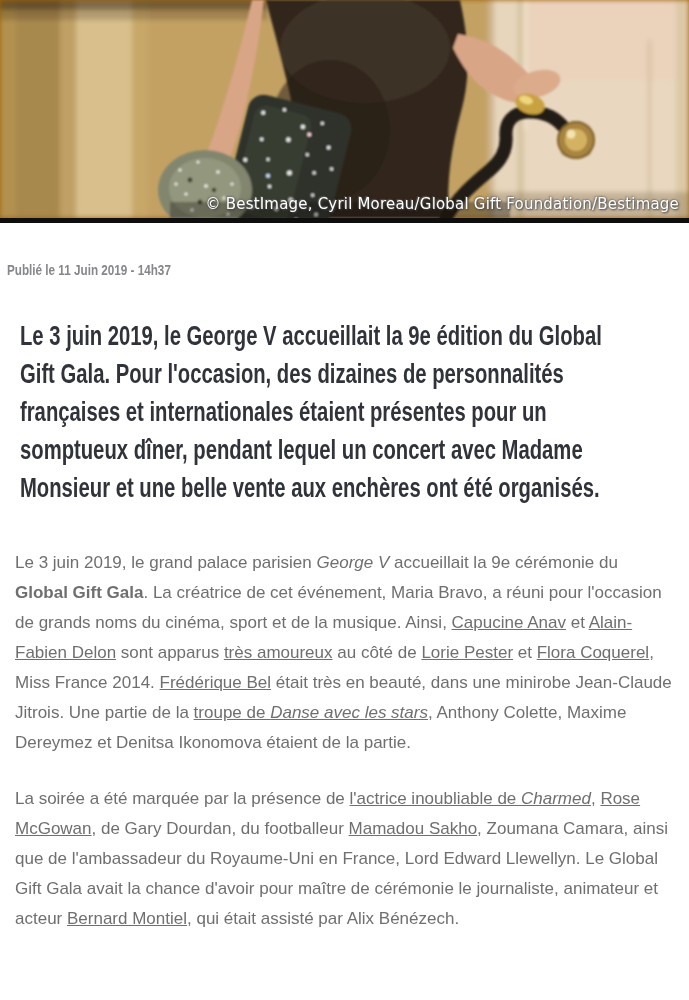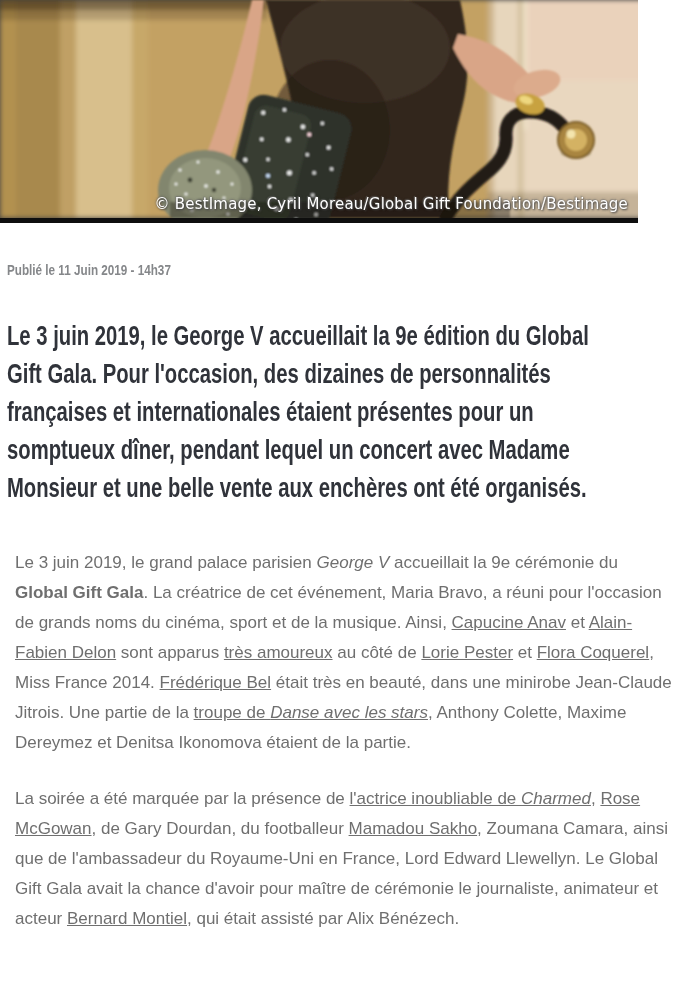--- a/index.html
+++ b/index.html
@@ -1,38 +1,38 @@
 <!DOCTYPE html>
 <html style="--page_bg: #ffffff; --headline_color: #30333a; --body_color: #6f6f6f; --meta_color: #85878a; --caption_color: #ffffff; --photo_border: #0e0e0e;"><head>
 <meta charset="utf-8">
 <style>
   html,body{margin:0;padding:0;}
   body{
     width:689px;height:1000px;background:var(--page_bg,#fff);
     font-family:"Liberation Sans",sans-serif;overflow:hidden;
   }
   
-  .photo{position:relative;width:638px;height:218px;overflow:hidden;
-         border-bottom:5px solid var(--photo_border,#0e0e0e);background:#404040;}
+  .photo{position:relative;width:689px;height:218px;overflow:hidden;
+         border-bottom:5px solid var(--photo_border,#0e0e0e);background:#a16207;}
   .photo svg{display:block;}
   .caption{
     position:absolute;right:10px;bottom:5px;
     font-family:"DejaVu Sans",sans-serif;font-size:15px;letter-spacing:.2px;
     color:var(--caption_color,#fff);
     text-shadow:1px 1px 2px rgba(70,70,70,.95),-1px -1px 1px rgba(120,120,120,.55),0 0 3px rgba(60,60,60,.6);
     white-space:nowrap;
   }
   
   .content{padding:0 7px;}
   .meta{
     margin-top:39px;height:16px;line-height:16px;
     color:var(--meta_color,#85878a);font-weight:bold;font-size:15px;
     transform:scaleX(.78);transform-origin:0 50%;white-space:nowrap;
   }
-  .headline{margin-top:39px;color:var(--headline_color,#30333a);font-weight:bold;font-size:27px;}
+  .headline{margin-top:39px;color:var(--headline_color,#30333a);font-weight:bold;font-size:27px;margin-left:13px;}
   .h-line{line-height:38px;white-space:nowrap;transform:scaleX(.75);transform-origin:0 50%;}
   .para{
     color:var(--body_color,#6f6f6f);font-size:17px;line-height:30px;
     margin:8px;text-align:left;
   }
   .para-1{margin-top:41px;}
   .para-2{margin-top:26px;}
   .para a{color:inherit;text-decoration:underline;cursor:pointer;}
   .plain{font-style:normal;}
   .italic{font-style:italic;}

